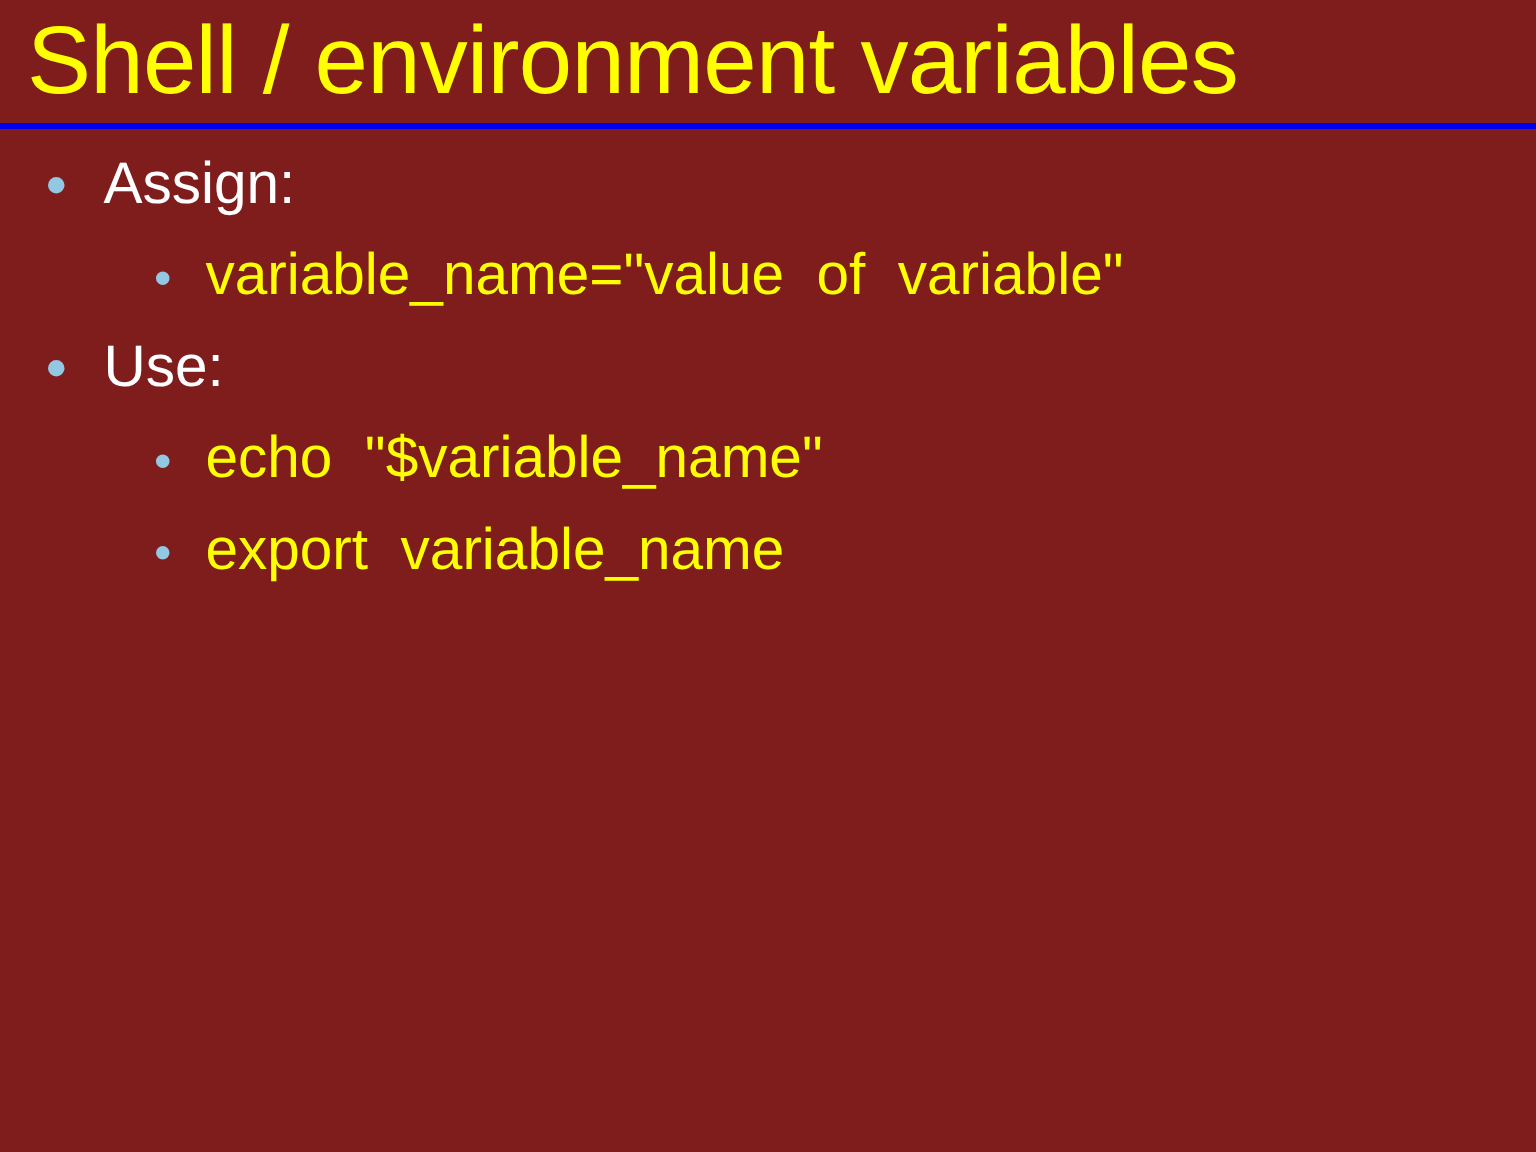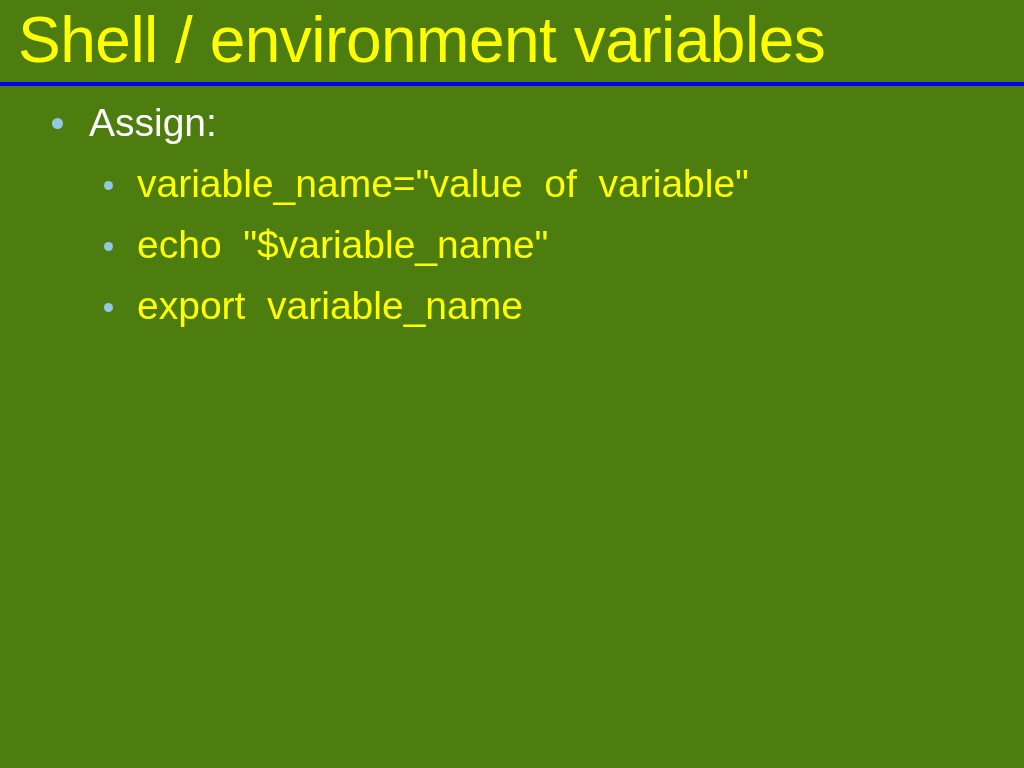--- a/index.html
+++ b/index.html
@@ -8,21 +8,21 @@
     padding: 0;
     background: #000080;
   }
   body {
     font-family: "Liberation Sans", sans-serif;
   }
   .slide {
     position: relative;
     width: 1024px;
     height: 768px;
-    background: #4d7c0f;
+    background: #7f1d1d;
     overflow: hidden;
     box-sizing: border-box;
   }
   .slide-title {
     position: absolute;
     left: 18px;
     top: -2px;
     width: 990px;
     height: 84px;
     line-height: 84px;
@@ -47,21 +47,21 @@
     top: 96px;
     width: 1024px;
   }
   .bullet-row {
     position: relative;
     display: flex;
     align-items: flex-start;
     white-space: pre;
   }
   .bullet-row.level-1 {
-    padding-left: 52px;
+    padding-left: 32px;
     height: 61px;
   }
   .bullet-row.level-2 {
     padding-left: 104px;
     height: 61px;
   }
   .bullet-marker {
     flex: 0 0 auto;
     border-radius: 50%;
     background: #92c8e2;
@@ -106,20 +106,24 @@
     <div class="bullet-row level-1">
       <span class="bullet-marker"></span>
       <span class="bullet-text">Assign:</span>
     </div>
 
     <div class="bullet-row level-2">
       <span class="bullet-marker"></span>
       <span class="bullet-text">variable_name="value  of  variable"</span>
     </div>
 
+    <div class="bullet-row level-1">
+      <span class="bullet-marker"></span>
+      <span class="bullet-text">Use:</span>
+    </div>
 
     <div class="bullet-row level-2">
       <span class="bullet-marker"></span>
       <span class="bullet-text">echo  "$variable_name"</span>
     </div>
 
 
     <div class="bullet-row level-2">
       <span class="bullet-marker"></span>
       <span class="bullet-text">export  variable_name</span>

